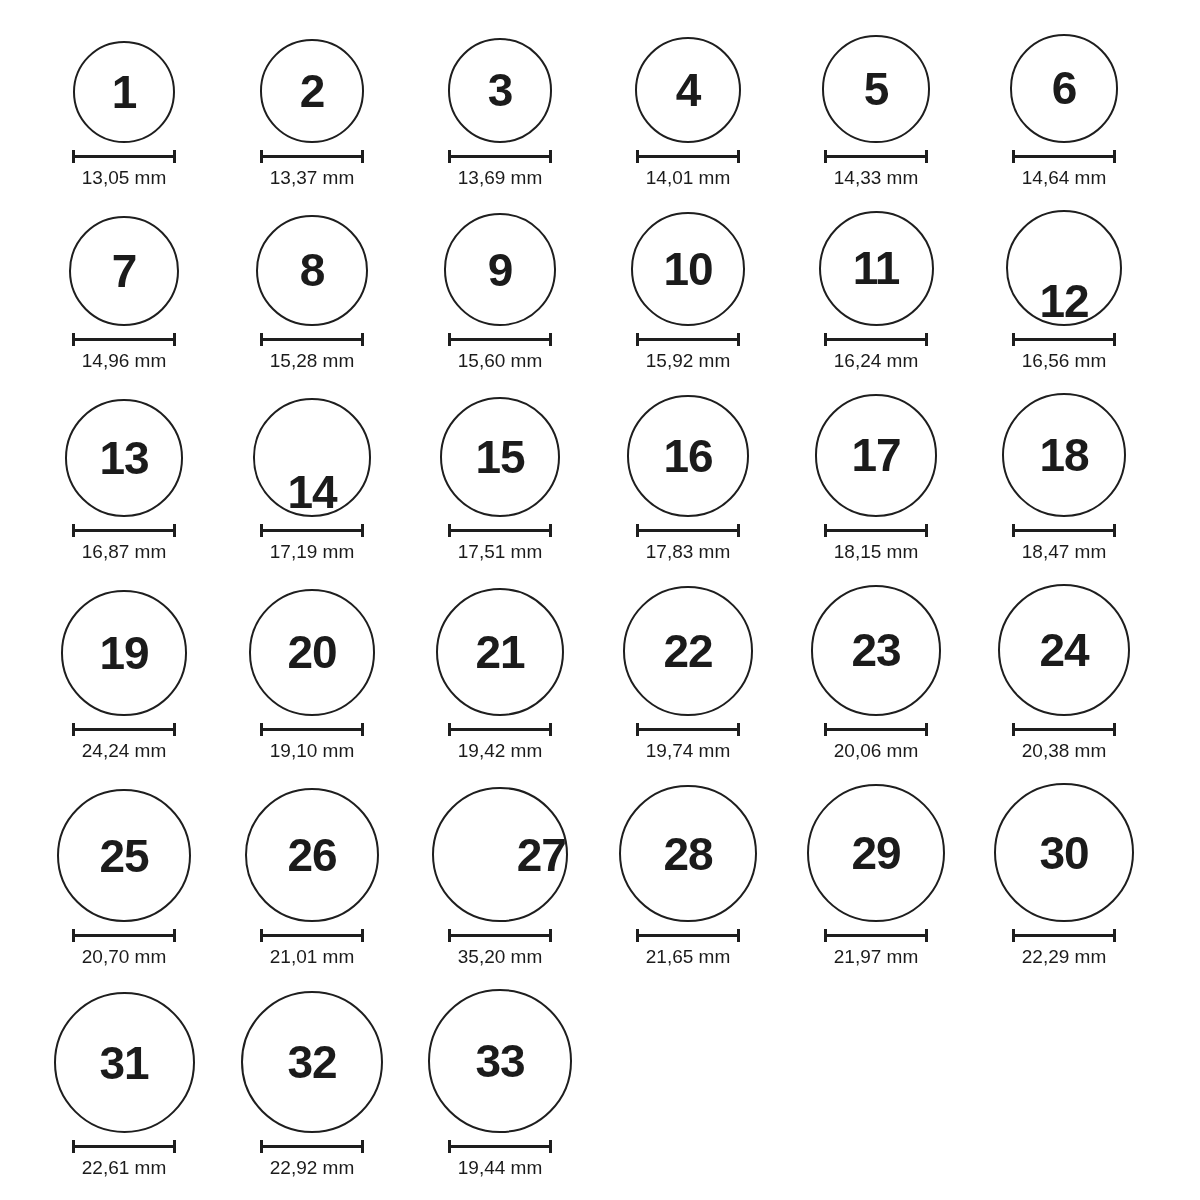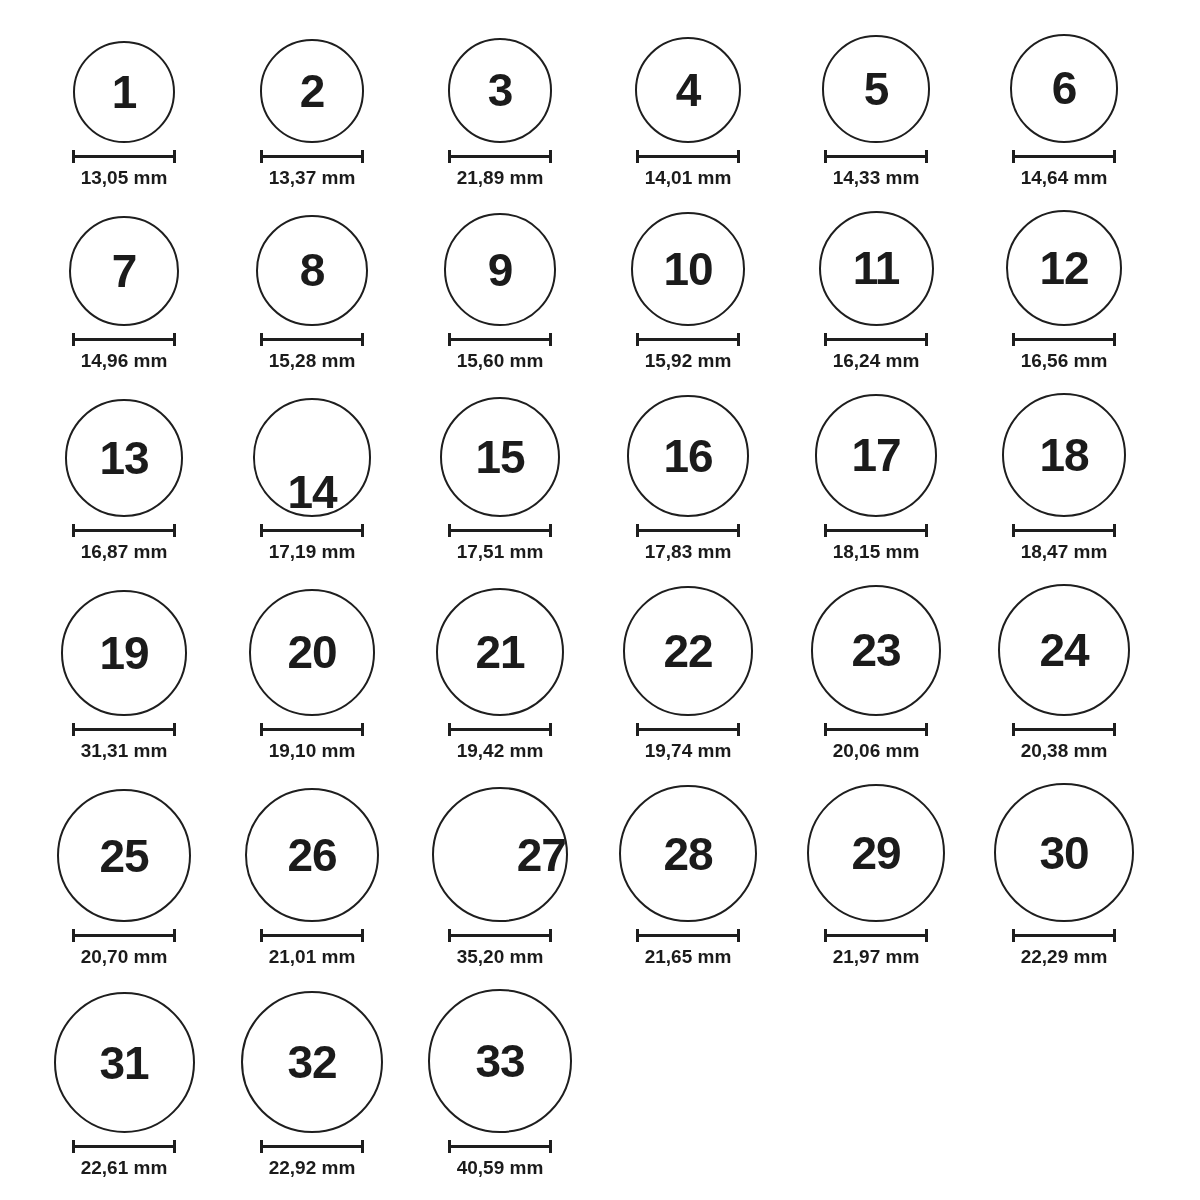--- a/index.html
+++ b/index.html
@@ -60,21 +60,21 @@
   .measure .tick {
     position: absolute;
     top: 0;
     width: 3px;
     height: 13px;
     background: #1e1e1e;
   }
   .measure .tick.left { left: 0; }
   .measure .tick.right { right: 0; }
   .label {
-    font-weight: 700;
+    font-weight: 400;
     font-size: 19px;
     line-height: 21px;
     color: #1b1b1b;
     margin-top: 4px;
     white-space: nowrap;
   }
 </style>
 </head>
 <body>
 
@@ -104,21 +104,21 @@
       </div>
       <div class="item">
         <div class="circle" style="width: 104.6px; height: 104.6px;">
           <span class="num">3</span>
         </div>
         <div class="measure">
           <span class="tick left"></span>
           <span class="bar"></span>
           <span class="tick right"></span>
         </div>
-        <div class="label">21,89 mm</div>
+        <div class="label">13,69 mm</div>
       </div>
       <div class="item">
         <div class="circle" style="width: 105.9px; height: 105.9px;">
           <span class="num">4</span>
         </div>
         <div class="measure">
           <span class="tick left"></span>
           <span class="bar"></span>
           <span class="tick right"></span>
         </div>
@@ -197,21 +197,21 @@
           <span class="num">11</span>
         </div>
         <div class="measure">
           <span class="tick left"></span>
           <span class="bar"></span>
           <span class="tick right"></span>
         </div>
         <div class="label">16,24 mm</div>
       </div>
       <div class="item">
-        <div class="circle" style="width: 116.3px; height: 116.3px;">
+        <div class="circle" style="width: 116.3px; height: 116.3px; align-items: flex-end;">
           <span class="num">12</span>
         </div>
         <div class="measure">
           <span class="tick left"></span>
           <span class="bar"></span>
           <span class="tick right"></span>
         </div>
         <div class="label">16,56 mm</div>
       </div>
     </div>
@@ -286,21 +286,21 @@
     <div class="row">
       <div class="item">
         <div class="circle" style="width: 125.4px; height: 125.4px;">
           <span class="num">19</span>
         </div>
         <div class="measure">
           <span class="tick left"></span>
           <span class="bar"></span>
           <span class="tick right"></span>
         </div>
-        <div class="label">31,31 mm</div>
+        <div class="label">24,24 mm</div>
       </div>
       <div class="item">
         <div class="circle" style="width: 126.7px; height: 126.7px; text-align: center;">
           <span class="num">20</span>
         </div>
         <div class="measure">
           <span class="tick left"></span>
           <span class="bar"></span>
           <span class="tick right"></span>
         </div>
@@ -444,16 +444,16 @@
       </div>
       <div class="item">
         <div class="circle" style="width: 143.6px; height: 143.6px;">
           <span class="num">33</span>
         </div>
         <div class="measure">
           <span class="tick left"></span>
           <span class="bar"></span>
           <span class="tick right"></span>
         </div>
-        <div class="label">40,59 mm</div>
+        <div class="label">19,44 mm</div>
       </div>
     </div>
   </div>
 
 </body></html>

